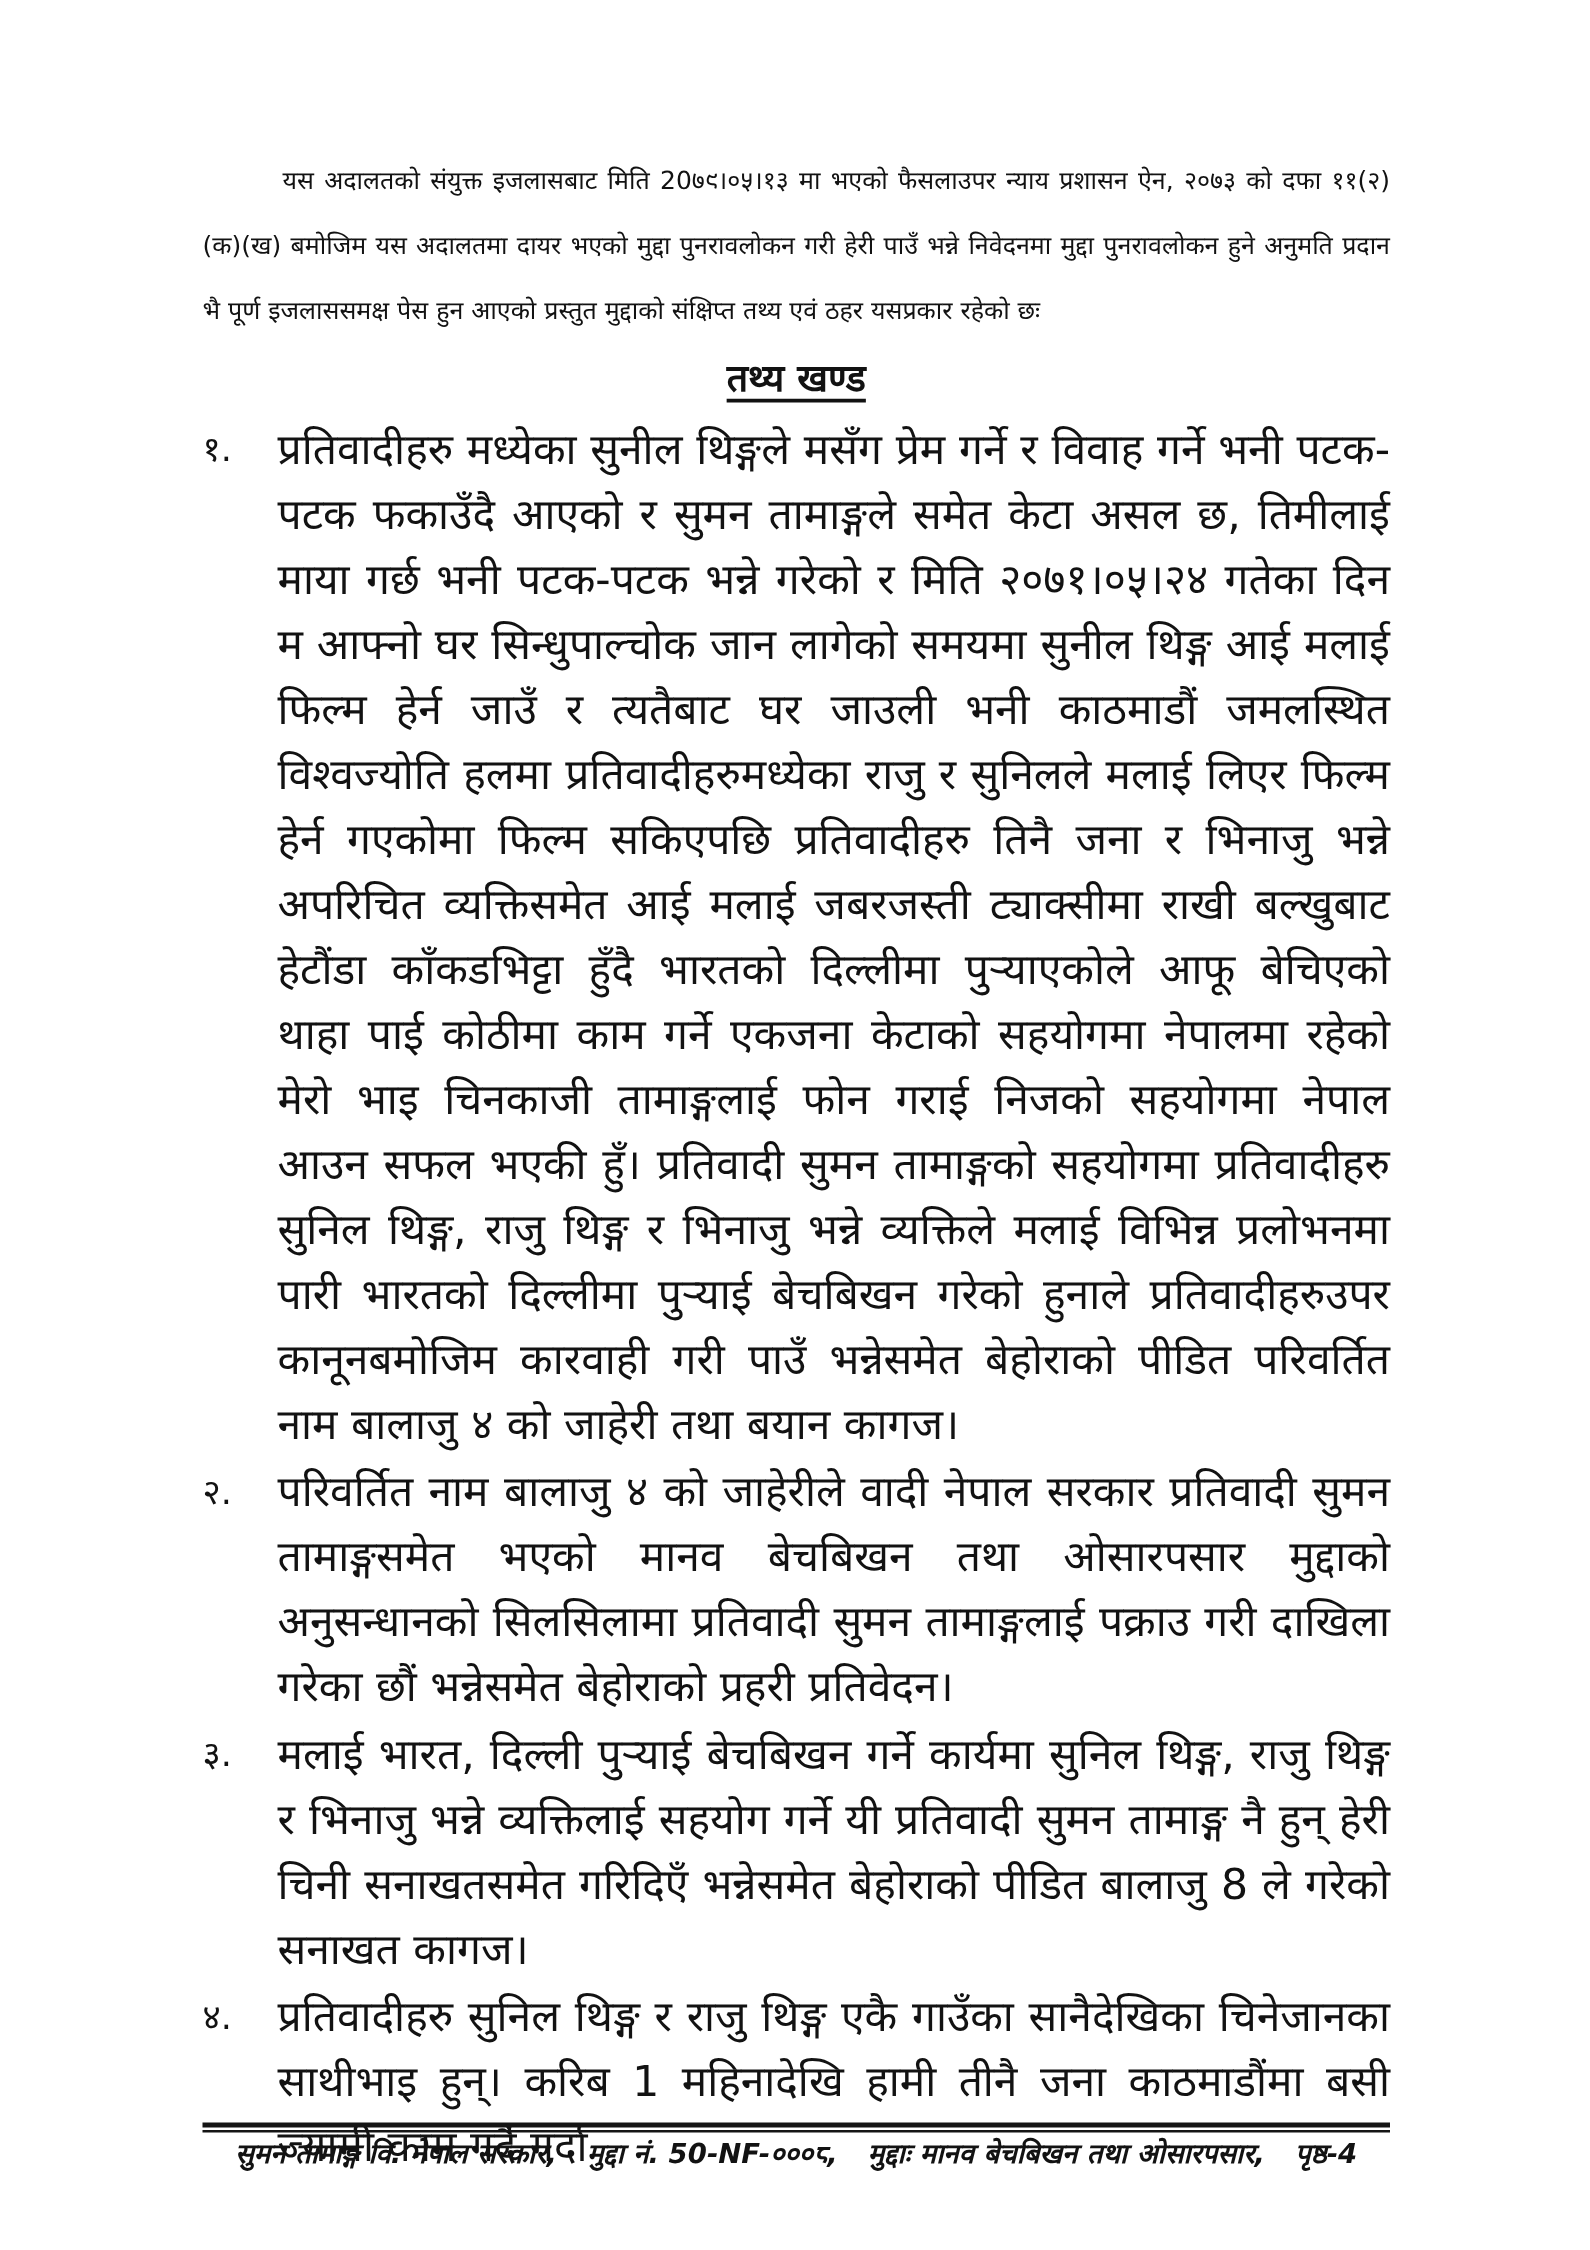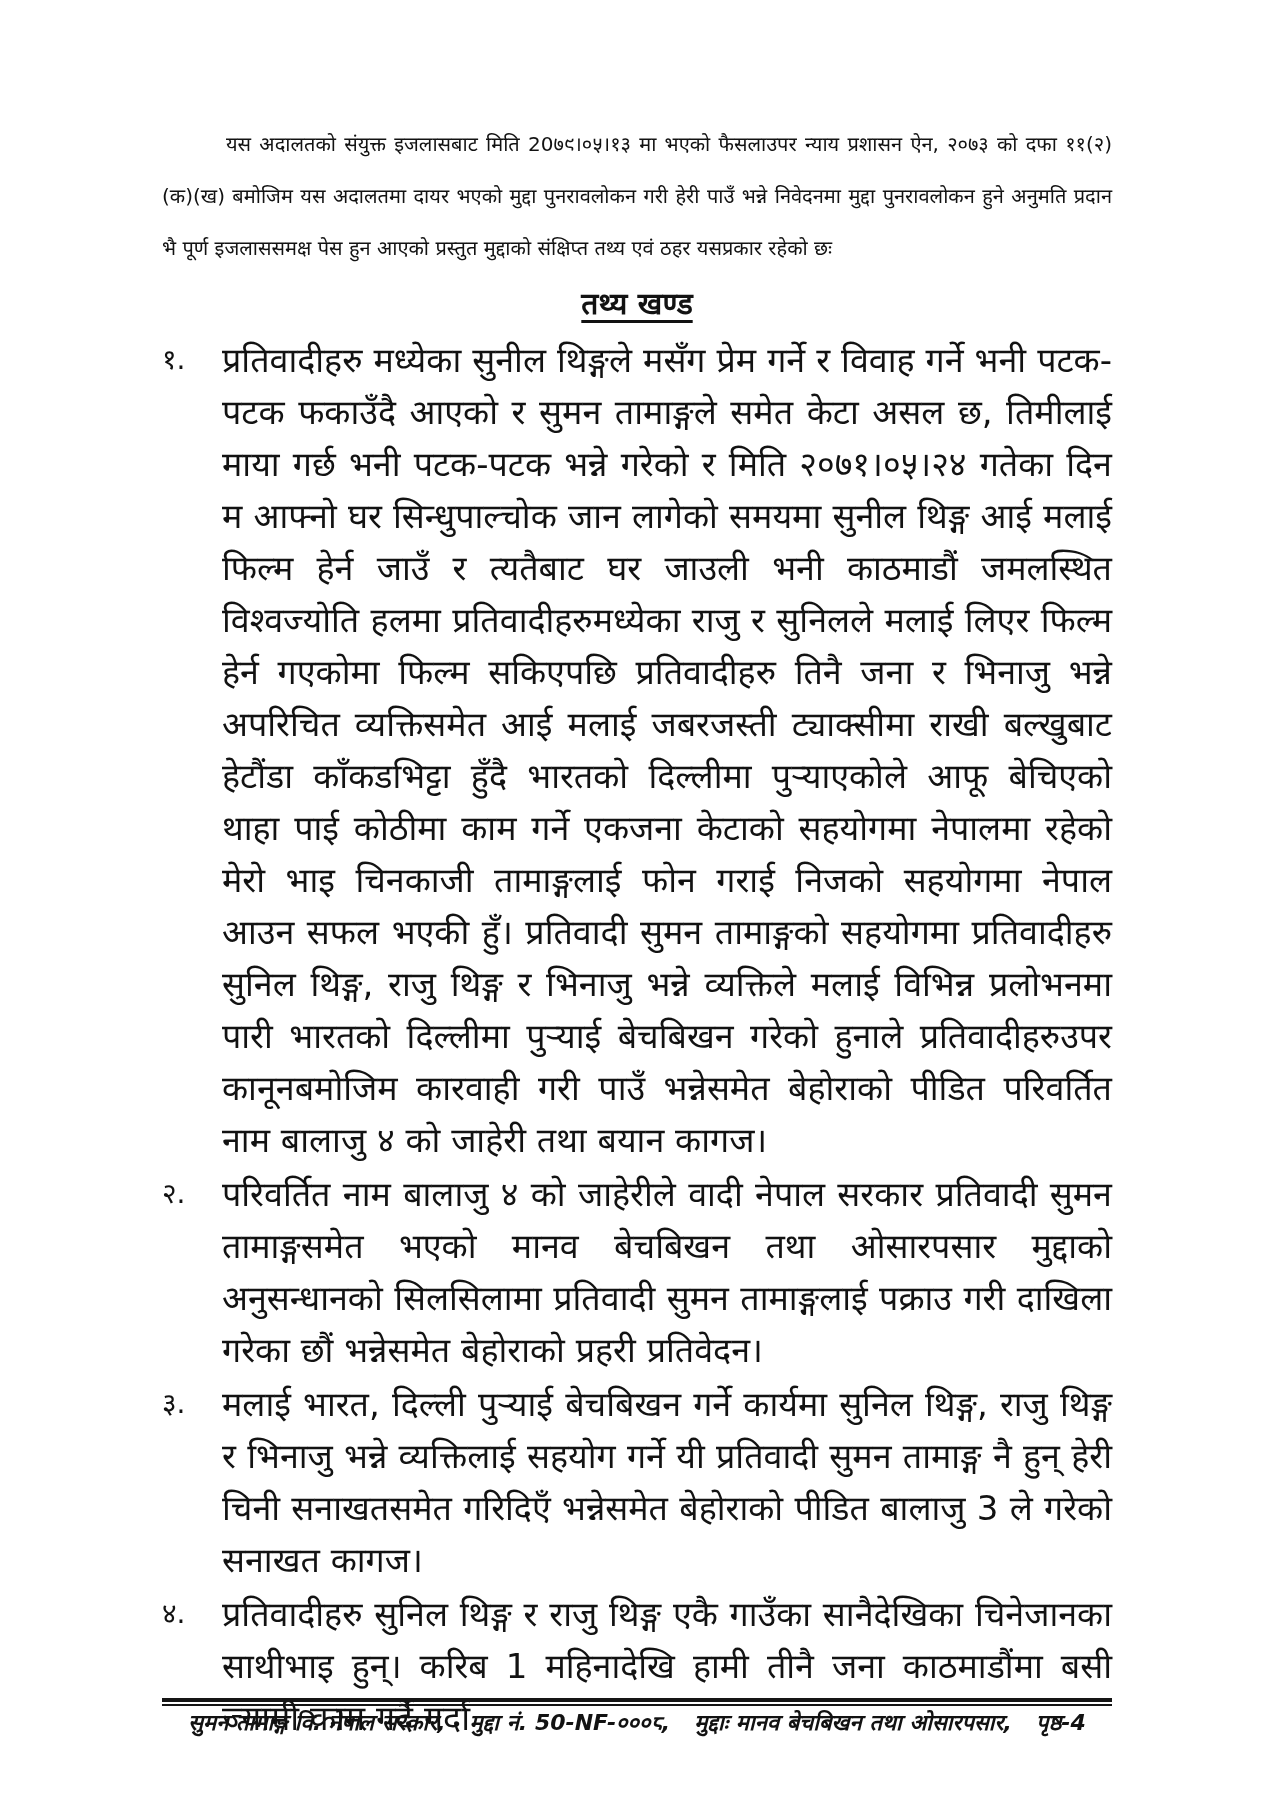--- a/index.html
+++ b/index.html
@@ -95,21 +95,21 @@
     <div class="fact-text">प्रतिवादीहरु मध्येका सुनील थिङ्गले मसँग प्रेम गर्ने र विवाह गर्ने भनी पटक-पटक फकाउँदै आएको र सुमन तामाङ्गले समेत केटा असल छ, तिमीलाई माया गर्छ भनी पटक-पटक भन्ने गरेको र मिति २०७१।०५।२४ गतेका दिन म आफ्नो घर सिन्धुपाल्चोक जान लागेको समयमा सुनील थिङ्ग आई मलाई फिल्म हेर्न जाउँ र त्यतैबाट घर जाउली भनी काठमाडौं जमलस्थित विश्वज्योति हलमा प्रतिवादीहरुमध्येका राजु र सुनिलले मलाई लिएर फिल्म हेर्न गएकोमा फिल्म सकिएपछि प्रतिवादीहरु तिनै जना र भिनाजु भन्ने अपरिचित व्यक्तिसमेत आई मलाई जबरजस्ती ट्याक्सीमा राखी बल्खुबाट हेटौंडा काँकडभिट्टा हुँदै भारतको दिल्लीमा पुऱ्याएकोले आफू बेचिएको थाहा पाई कोठीमा काम गर्ने एकजना केटाको सहयोगमा नेपालमा रहेको मेरो भाइ चिनकाजी तामाङ्गलाई फोन गराई निजको सहयोगमा नेपाल आउन सफल भएकी हुँ। प्रतिवादी सुमन तामाङ्गको सहयोगमा प्रतिवादीहरु सुनिल थिङ्ग, राजु थिङ्ग र भिनाजु भन्ने व्यक्तिले मलाई विभिन्न प्रलोभनमा पारी भारतको दिल्लीमा पुऱ्याई बेचबिखन गरेको हुनाले प्रतिवादीहरुउपर कानूनबमोजिम कारवाही गरी पाउँ भन्नेसमेत बेहोराको पीडित परिवर्तित नाम बालाजु ४ को जाहेरी तथा बयान कागज।</div>
   </div>
 
   <div class="fact-item">
     <div class="fact-num">२.</div>
     <div class="fact-text">परिवर्तित नाम बालाजु ४ को जाहेरीले वादी नेपाल सरकार प्रतिवादी सुमन तामाङ्गसमेत भएको मानव बेचबिखन तथा ओसारपसार मुद्दाको अनुसन्धानको सिलसिलामा प्रतिवादी सुमन तामाङ्गलाई पक्राउ गरी दाखिला गरेका छौं भन्नेसमेत बेहोराको प्रहरी प्रतिवेदन।</div>
   </div>
 
   <div class="fact-item">
     <div class="fact-num">३.</div>
-    <div class="fact-text">मलाई भारत, दिल्ली पुऱ्याई बेचबिखन गर्ने कार्यमा सुनिल थिङ्ग, राजु थिङ्ग र भिनाजु भन्ने व्यक्तिलाई सहयोग गर्ने यी प्रतिवादी सुमन तामाङ्ग नै हुन् हेरी चिनी सनाखतसमेत गरिदिएँ भन्नेसमेत बेहोराको पीडित बालाजु 3 ले गरेको सनाखत कागज।</div>
+    <div class="fact-text">मलाई भारत, दिल्ली पुऱ्याई बेचबिखन गर्ने कार्यमा सुनिल थिङ्ग, राजु थिङ्ग र भिनाजु भन्ने व्यक्तिलाई सहयोग गर्ने यी प्रतिवादी सुमन तामाङ्ग नै हुन् हेरी चिनी सनाखतसमेत गरिदिएँ भन्नेसमेत बेहोराको पीडित बालाजु 8 ले गरेको सनाखत कागज।</div>
   </div>
 
   <div class="fact-item">
     <div class="fact-num">४.</div>
     <div class="fact-text">प्रतिवादीहरु सुनिल थिङ्ग र राजु थिङ्ग एकै गाउँका सानैदेखिका चिनेजानका साथीभाइ हुन्। करिब 1 महिनादेखि हामी तीनै जना काठमाडौंमा बसी ज्यामी काम गर्दै गर्दा</div>
   </div>
 
 </div>
 
 <div class="footer">

